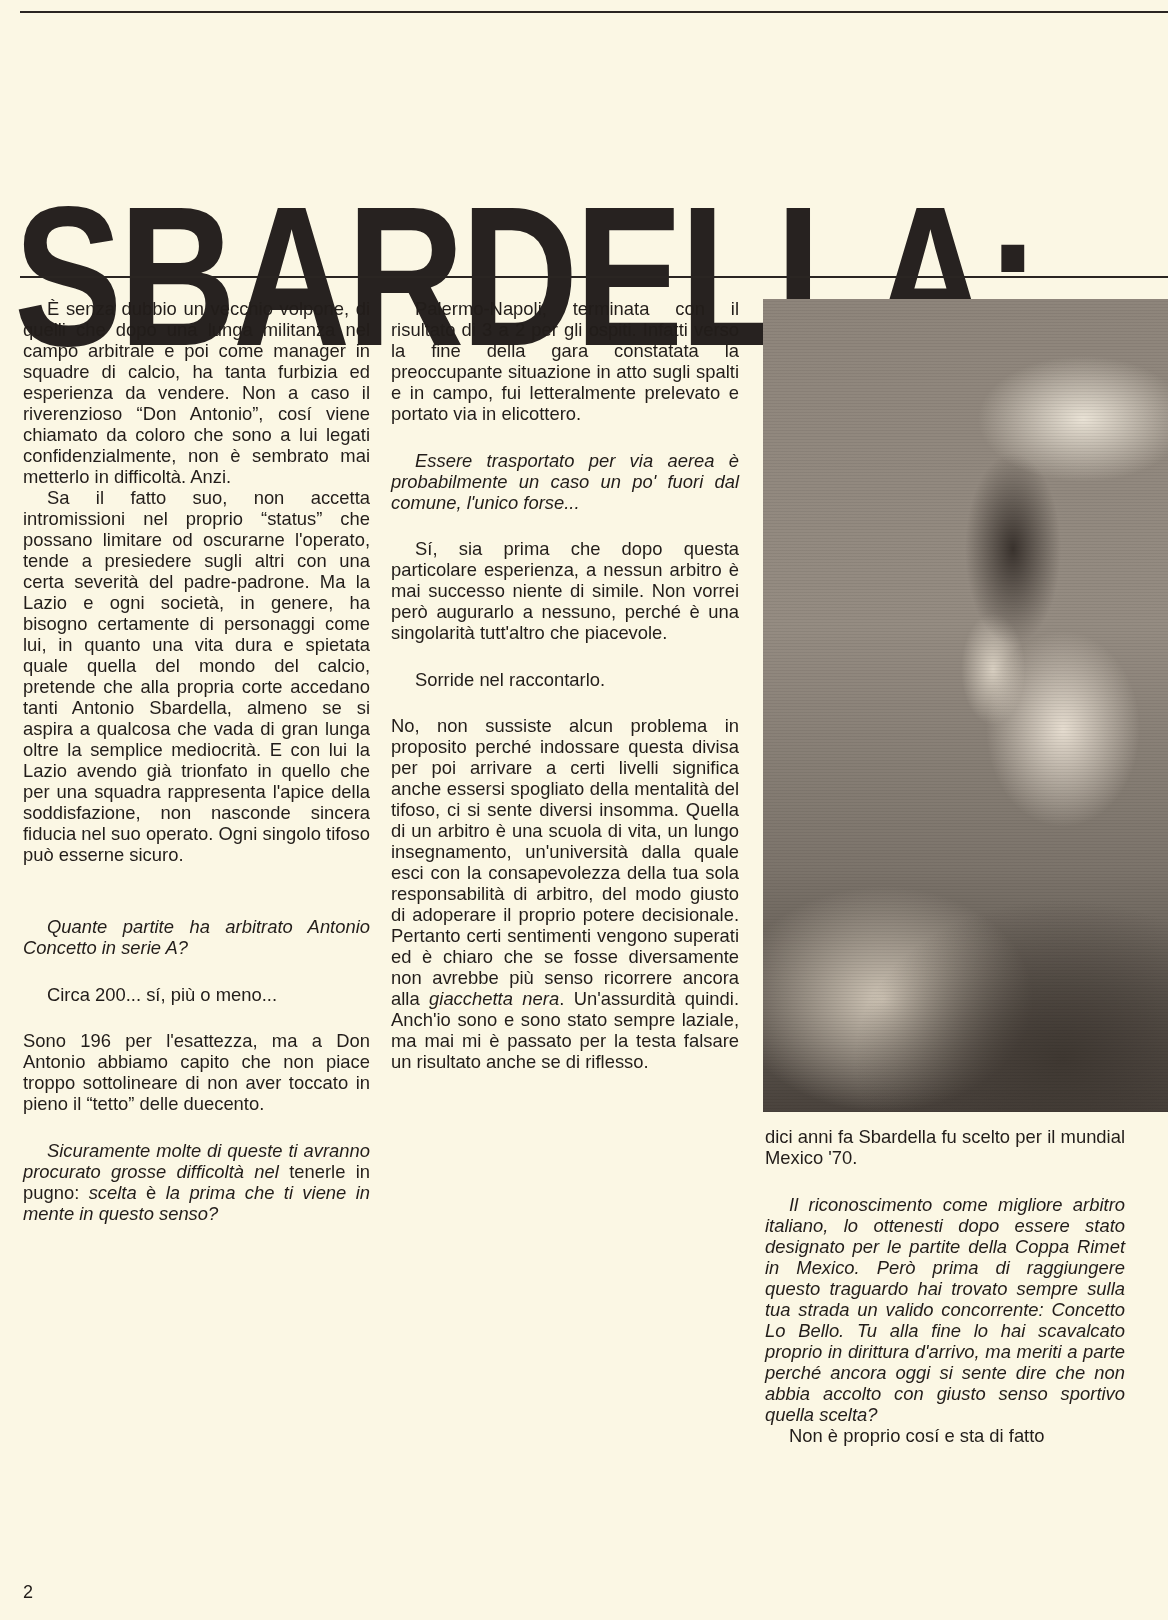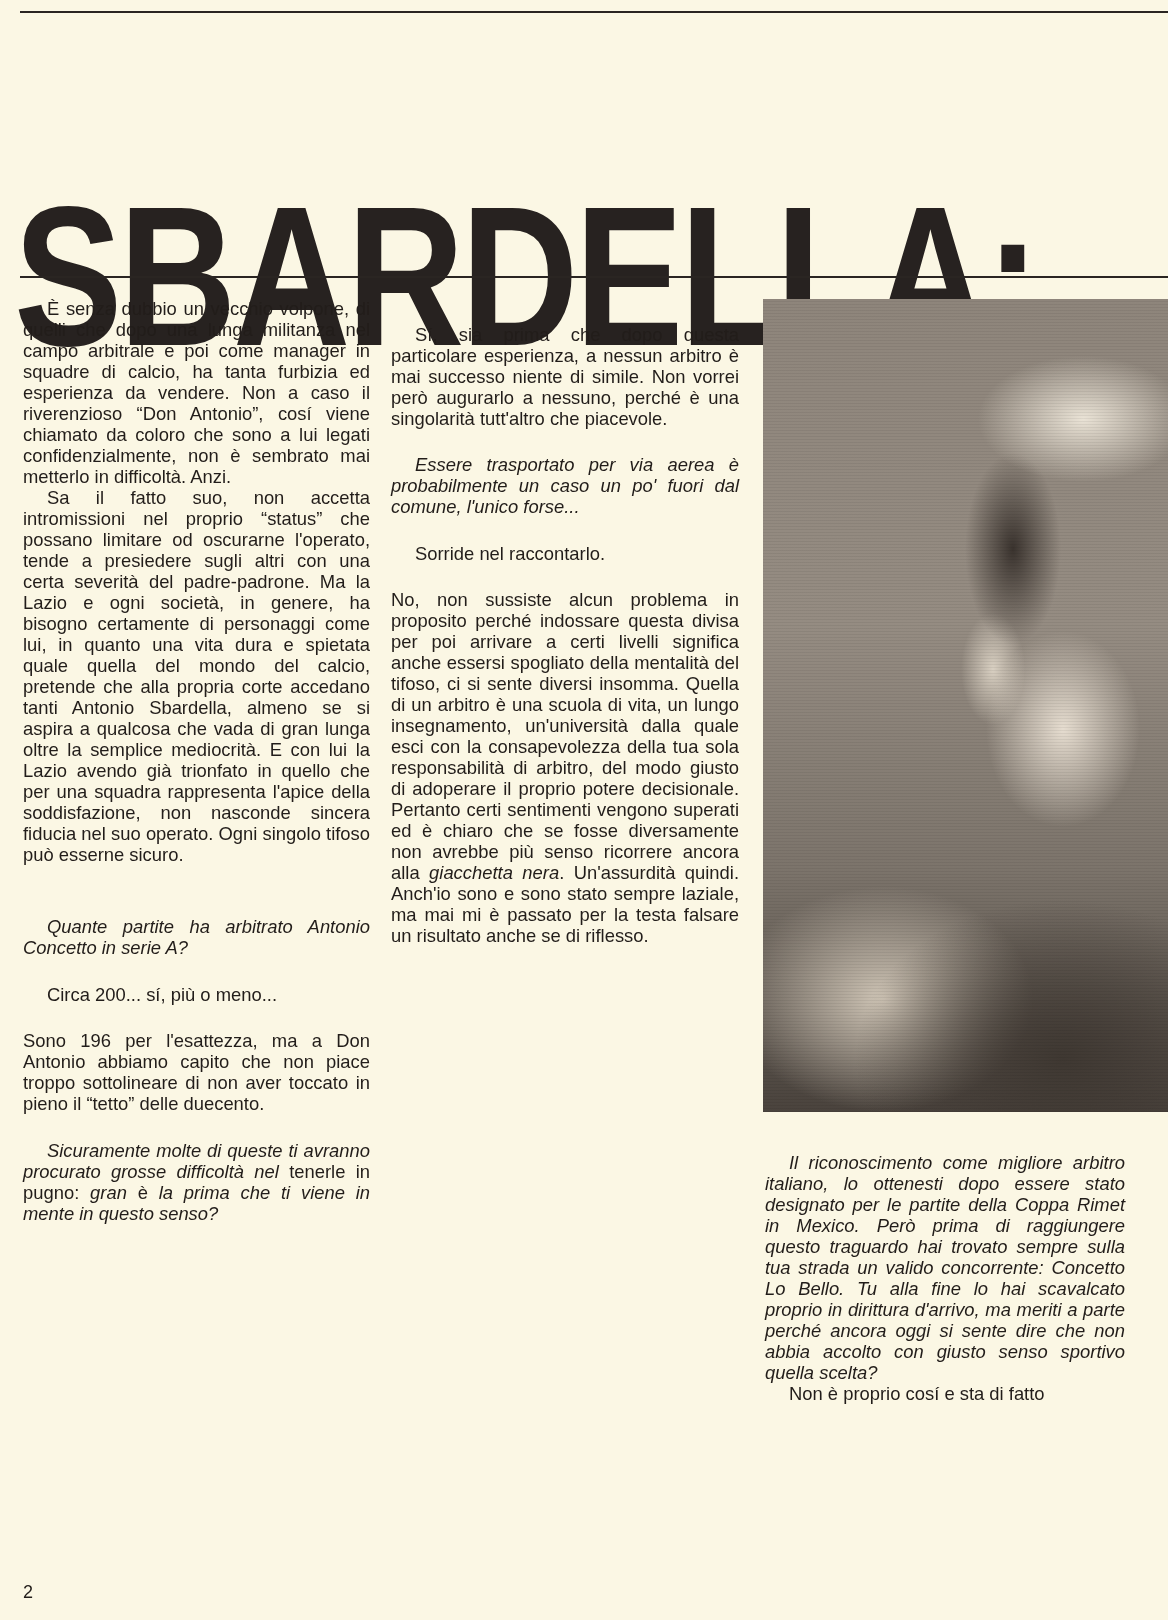--- a/index.html
+++ b/index.html
@@ -52,30 +52,32 @@
 <div class="rule top"></div>
 <h1 class="headline">SBARDELLA:</h1>
 <div class="rule bottom"></div>
 
 <div class="col col1">
   <p class="ind">È senza dubbio un vecchio volpone, di quelli che dopo una lunga militanza nel campo arbitrale e poi come manager in squadre di calcio, ha tanta furbizia ed esperienza da vendere. Non a caso il riverenzioso “Don Antonio”, cosí viene chiamato da coloro che sono a lui legati confidenzialmente, non è sembrato mai metterlo in difficoltà. Anzi.</p>
   <p class="ind">Sa il fatto suo, non accetta intromissioni nel proprio “status” che possano limitare od oscurarne l'operato, tende a presiedere sugli altri con una certa severità del padre-padrone. Ma la Lazio e ogni società, in genere, ha bisogno certamente di personaggi come lui, in quanto una vita dura e spietata quale quella del mondo del calcio, pretende che alla propria corte accedano tanti Antonio Sbardella, almeno se si aspira a qualcosa che vada di gran lunga oltre la semplice mediocrità. E con lui la Lazio avendo già trionfato in quello che per una squadra rappresenta l'apice della soddisfazione, non nasconde sincera fiducia nel suo operato. Ogni singolo tifoso può esserne sicuro.</p>
   <p class="ind q gap2">Quante partite ha arbitrato Antonio Concetto in serie A?</p>
   <p class="ind gap">Circa 200... sí, più o meno...</p>
   <p class="gap">Sono 196 per l'esattezza, ma a Don Antonio abbiamo capito che non piace troppo sottolineare di non aver toccato in pieno il “tetto” delle duecento.</p>
-  <p class="ind gap"><span class="q">Sicuramente molte di queste ti avranno procurato grosse difficoltà nel</span><span> tenerle in pugno: </span><span class="q">gran</span><span> è </span><span class="q">la prima che ti viene in mente in questo senso?</span></p>
+  <p class="ind gap"><span class="q">Sicuramente molte di queste ti avranno procurato grosse difficoltà nel</span><span> tenerle in pugno: </span><span class="q">scelta</span><span> è </span><span class="q">la prima che ti viene in mente in questo senso?</span></p>
 </div>
 
 <div class="col col2">
+  <p class="ind">Palermo-Napoli, terminata con il risultato di 3 a 2 per gli ospiti. Infatti verso la fine della gara constatata la preoccupante situazione in atto sugli spalti e in campo, fui letteralmente prelevato e portato via in elicottero.</p>
+  <p class="ind q gap">Essere trasportato per via aerea è probabilmente un caso un po' fuori dal comune, l'unico forse...</p>
   <p class="ind gap">Sí, sia prima che dopo questa particolare esperienza, a nessun arbitro è mai successo niente di simile. Non vorrei però augurarlo a nessuno, perché è una singolarità tutt'altro che piacevole.</p>
-  <p class="ind q gap">Essere trasportato per via aerea è probabilmente un caso un po' fuori dal comune, l'unico forse...</p>
   <p class="ind gap">Sorride nel raccontarlo.</p>
   <p class="gap"><span>No, non sussiste alcun problema in proposito perché indossare questa divisa per poi arrivare a certi livelli significa anche essersi spogliato della mentalità del tifoso, ci si sente diversi insomma. Quella di un arbitro è una scuola di vita, un lungo insegnamento, un'università dalla quale esci con la consapevolezza della tua sola responsabilità di arbitro, del modo giusto di adoperare il proprio potere decisionale. Pertanto certi sentimenti vengono superati ed è chiaro che se fosse diversamente non avrebbe più senso ricorrere ancora alla </span><span class="q">giacchetta nera</span><span>. Un'assurdità quindi. Anch'io sono e sono stato sempre laziale, ma mai mi è passato per la testa falsare un risultato anche se di riflesso.</span></p>
 </div>
 
 <div class="photo" title="black-and-white portrait photo of Antonio Sbardella (profile, ear and collar)"></div>
 
 <div class="col col3">
+  <p>dici anni fa Sbardella fu scelto per il mundial Mexico '70.</p>
   <p class="ind q gap">Il riconoscimento come migliore arbitro italiano, lo ottenesti dopo essere stato designato per le partite della Coppa Rimet in Mexico. Però prima di raggiungere questo traguardo hai trovato sempre sulla tua strada un valido concorrente: Concetto Lo Bello. Tu alla fine lo hai scavalcato proprio in dirittura d'arrivo, ma meriti a parte perché ancora oggi si sente dire che non abbia accolto con giusto senso sportivo quella scelta?</p>
   <p class="ind">Non è proprio cosí e sta di fatto</p>
 </div>
 
 <div class="page-number">2</div>
 
 </body></html>

